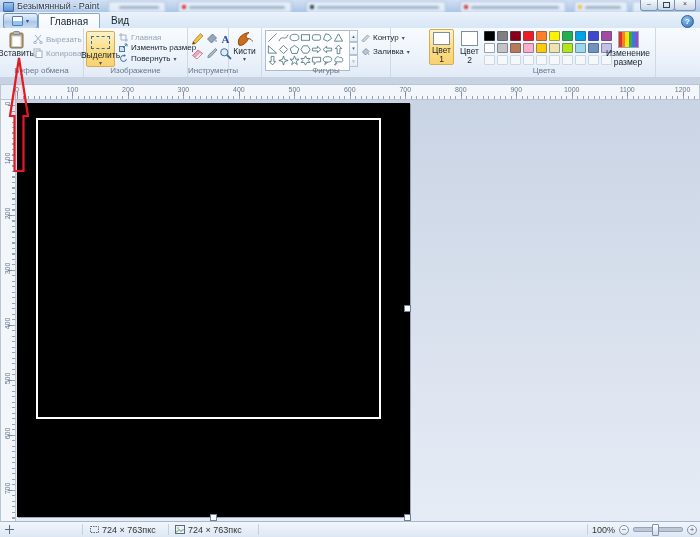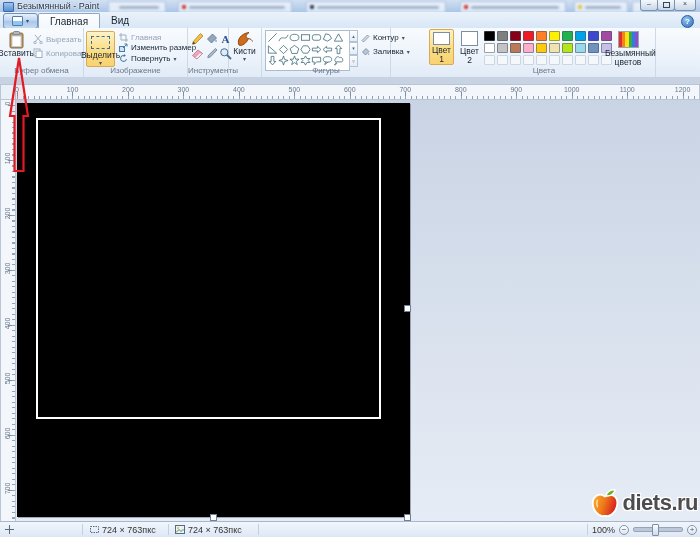--- a/index.html
+++ b/index.html
@@ -438,21 +438,21 @@
           <div class="swatch empty"></div>
           <div class="swatch empty"></div>
           <div class="swatch empty"></div>
           <div class="swatch empty"></div>
           <div class="swatch empty"></div>
           <div class="swatch empty"></div>
           <div class="swatch empty"></div>
         </div>
       <div class="bigbtn" style="left:178px;top:1px;width:48px;height:38px">
         <div class="rainbow"></div>
-        <span style="width:46px">Безымянный цветов</span>
+        <span style="width:46px">Изменение размер</span>
       </div>
       <div class="grouplabel" style="right:auto;left:58px;width:120px">Цвета</div>
     </div>
   </div>
 
   <div class="workspace"></div>
   <div class="ruler-corner"></div>
   <div class="hruler" id="hruler">
       <span class="hnum" style="left: 1px;">0</span>
       <span class="hnum" style="left: 56.47px;">100</span>
@@ -483,35 +483,20 @@
     <div class="drawnrect"></div>
   </div>
   <div class="handle" style="left:210px;top:514px"></div>
   <div class="handle" style="left:404px;top:514px"></div>
   <div class="handle" style="left:404px;top:305px"></div>
 
   <svg class="arrow-annot" viewBox="0 0 24 118">
     <polygon id="annotArrow" points="11,2 20,60 15.5,60 15.5,115 6.5,115 6.5,60 2,60" fill="rgba(224,27,36,0.07)" stroke="#e01b24" stroke-width="2.2" stroke-linejoin="miter"></polygon>
   </svg>
 
-  <div class="watermark">
-    <svg width="36" height="34" viewBox="0 0 36 36">
-      <defs>
-        <linearGradient id="ag" x1="0" y1="0" x2="1" y2="0.3">
-          <stop offset="0" stop-color="#f9b233"></stop>
-            <stop offset="0.5" stop-color="#ef7d1a"></stop>
-            <stop offset="1" stop-color="#d8251f"></stop>
-        </linearGradient>
-      </defs>
-      <path d="M18 11 C 24 6.5, 32 11, 31 19 C 30.5 26, 25 32.5, 20 31.8 C 18.5 31.5, 17.5 31.5, 16 31.8 C 11 32.5, 5.5 26, 5 19 C 4.5 11, 12 6.5, 18 11 Z" fill="url(#ag)" stroke="#fff" stroke-width="2"></path>
-      <path d="M19 10.5 C 20 5.5, 25 3.5, 28.5 4 C 28 8.5, 24 11, 19 10.5 Z" fill="#6fae21" stroke="#fff" stroke-width="1.5"></path>
-      <path d="M10 15 C 9 17, 9 20, 10 22" stroke="#ffd9a0" stroke-width="1.6" fill="none" stroke-linecap="round"></path>
-    </svg>
-    <span class="wm-text">diets.ru</span>
-  </div>
 
   <div class="statusbar">
     <div class="sb-item" style="left:5px">
       <svg width="9" height="9" viewBox="0 0 9 9">
         <path d="M4.5 0 V9 M0 4.5 H9" stroke="#5a6a7d"></path>
       </svg>
     </div>
     <div class="sb-div" style="left:82px"></div>
     <div class="sb-item" style="left:90px">
       <svg width="9" height="9" viewBox="0 0 9 9">

